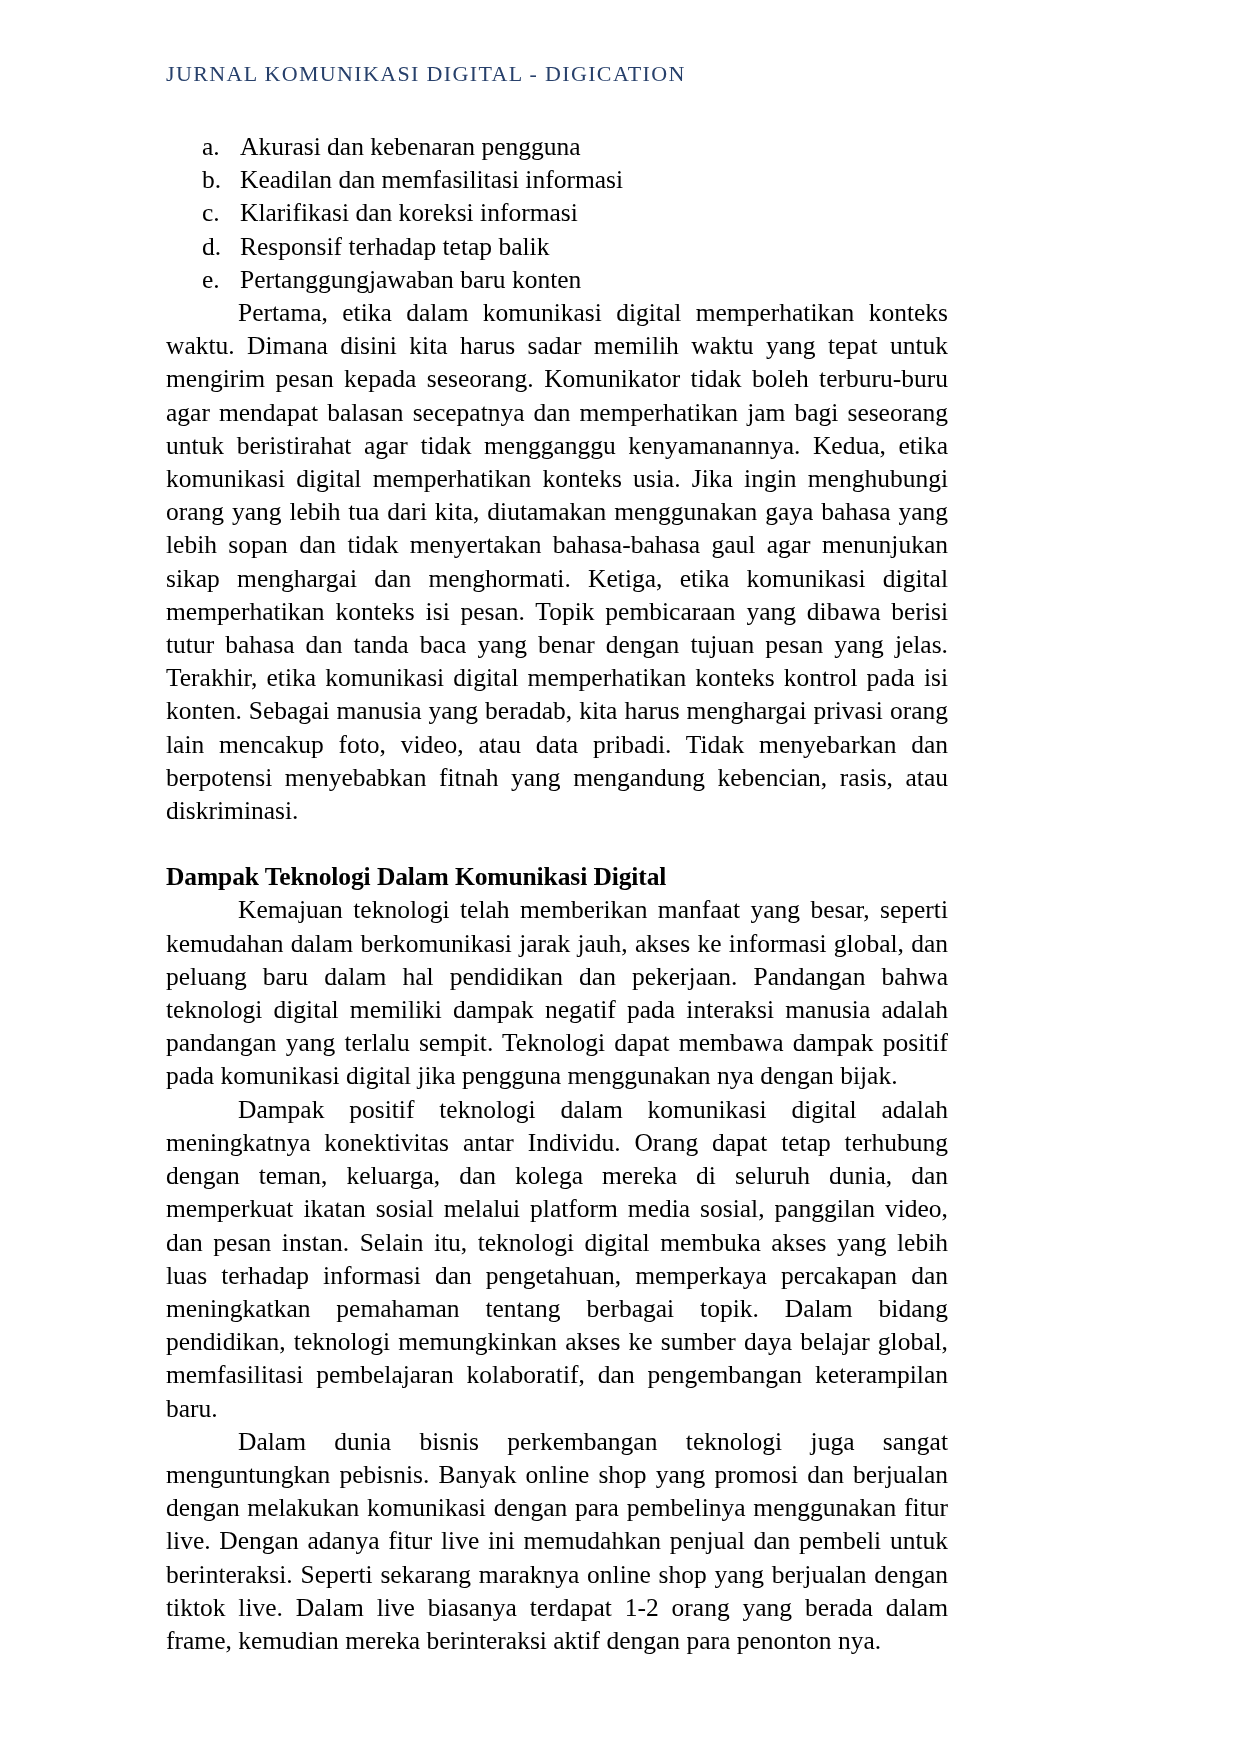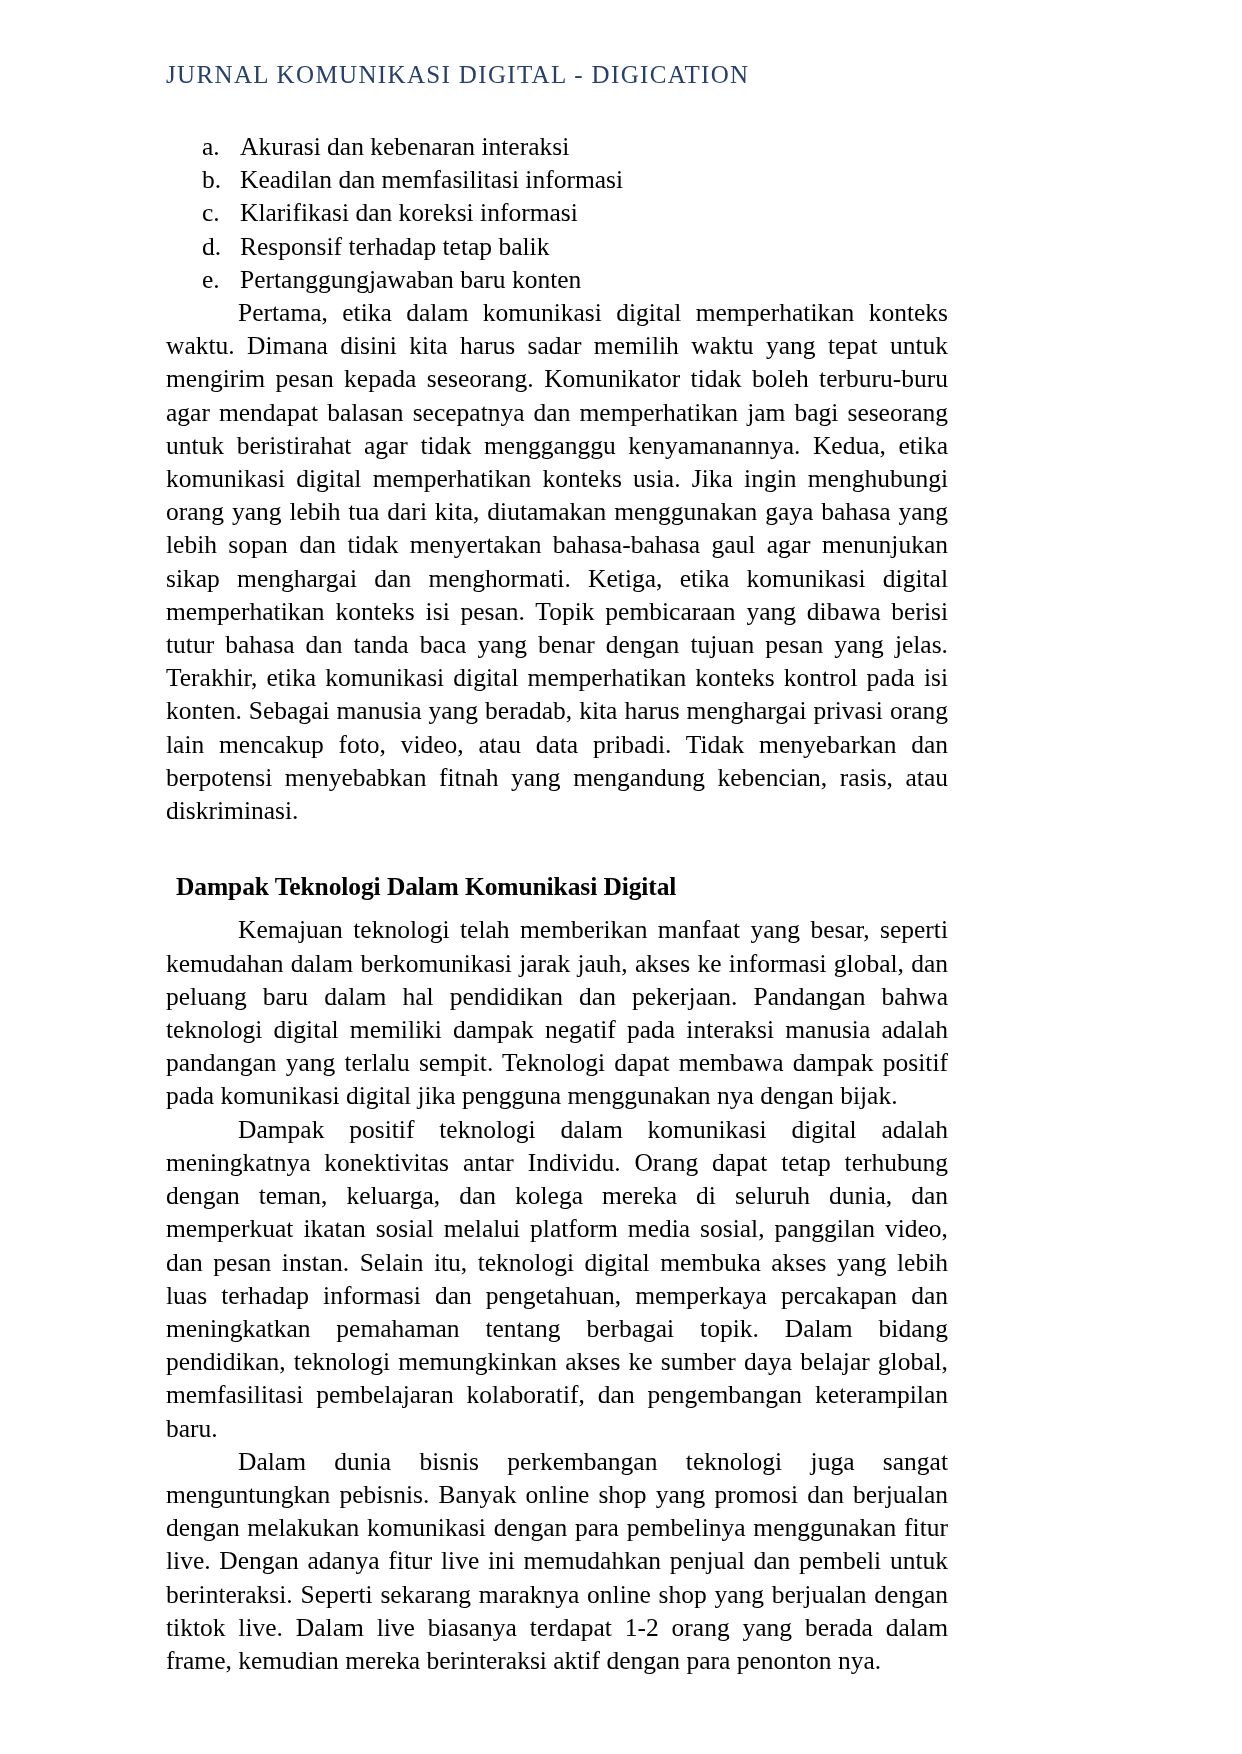--- a/index.html
+++ b/index.html
@@ -14,21 +14,21 @@
     background: #ffffff;
     box-sizing: border-box;
     overflow: hidden;
     font-family: "Liberation Serif", "DejaVu Serif", serif;
   }
   .running-header {
     position: absolute;
     left: 166px;
     top: 61px;
     font-family: "Liberation Serif", "DejaVu Serif", serif;
-    font-size: 25px;
+    font-size: 22px;
     letter-spacing: 1.35px;
     color: #27406b;
     white-space: nowrap;
   }
   .content {
     position: absolute;
     left: 166px;
     top: 130px;
     width: 782px;
   }
@@ -57,21 +57,21 @@
     padding-left: 36px;
   }
   .list li .marker {
     width: 38px;
     flex: 0 0 38px;
   }
   .list li .item-text {
     flex: 1 1 auto;
   }
   h2.subheading {
-    margin: 10px;
+    margin: 0;
     font-size: 25.5px;
     line-height: 33.2px;
     font-weight: bold;
     color: #000000;
     letter-spacing: -0.1px;
   }
   .gap-md { height: 33px; }
   .gap-lg { height: 66px; }
 </style>
 </head>
@@ -80,21 +80,21 @@
 <div class="page">
 
   <div class="running-header">JURNAL KOMUNIKASI DIGITAL - DIGICATION</div>
 
   <div class="content">
 
 
     <ul class="list">
       <li>
         <span class="marker">a.</span>
-        <span class="item-text">Akurasi dan kebenaran interaksi</span>
+        <span class="item-text">Akurasi dan kebenaran pengguna</span>
       </li>
       <li>
         <span class="marker">b.</span>
         <span class="item-text">Keadilan dan memfasilitasi informasi</span>
       </li>
       <li>
         <span class="marker">c.</span>
         <span class="item-text">Klarifikasi dan koreksi informasi</span>
       </li>
       <li>

